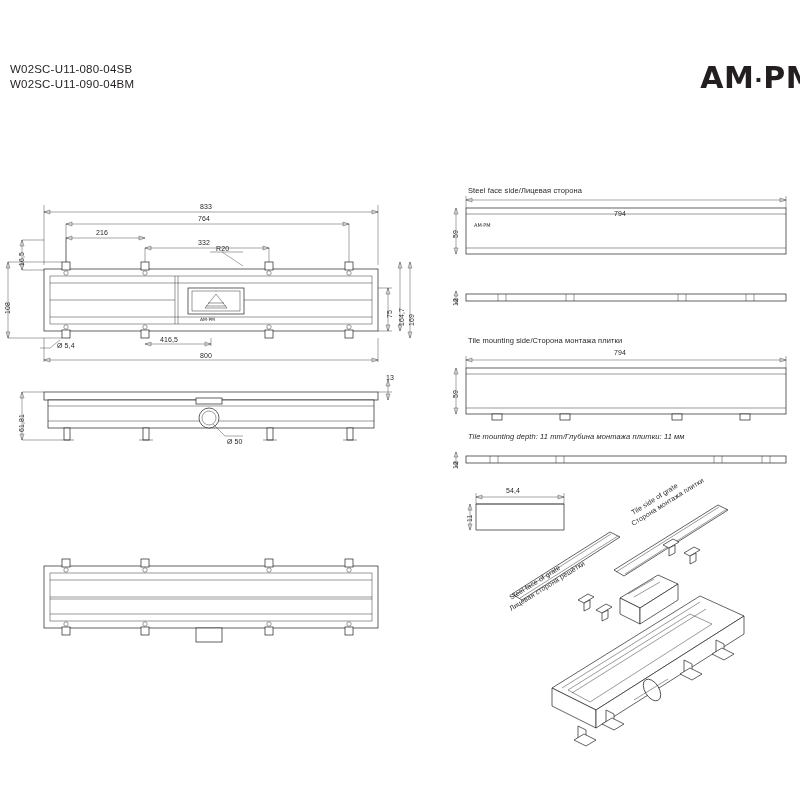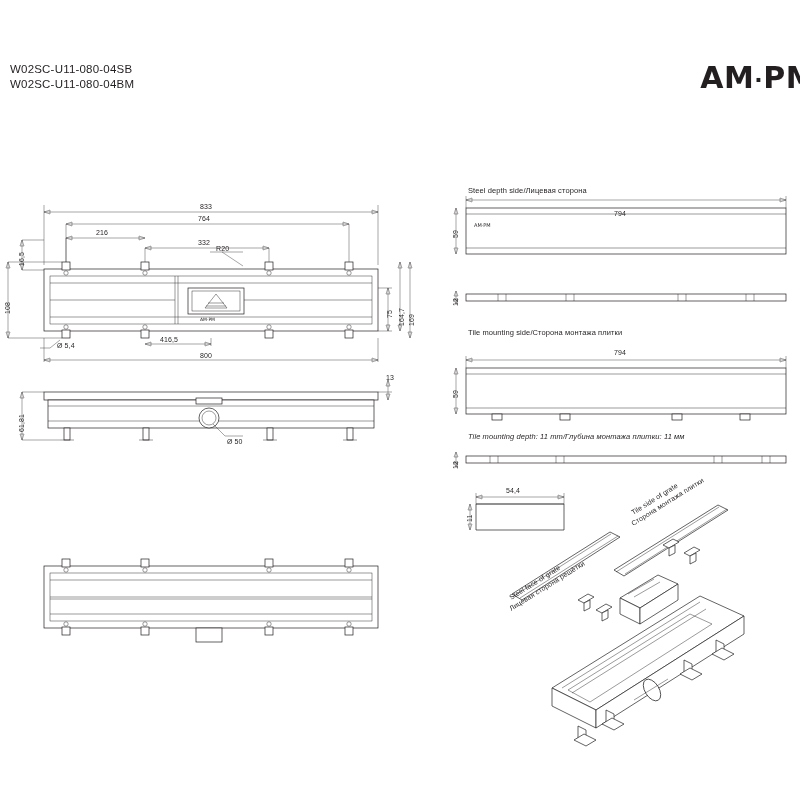--- a/index.html
+++ b/index.html
@@ -58,21 +58,21 @@
   .dim { stroke: #231f20; fill: none; stroke-width: 0.4; }
   .fillw { fill: #ffffff; stroke: #231f20; stroke-width: 0.7; }
 </style>
 </head>
 <body>
 
 <div id="page">
 
   <div class="abs code-block">
     <div>W02SC-U11-080-04SB</div>
-    <div>W02SC-U11-080-04BM</div>
+    <div>W02SC-U11-090-04BM</div>
   </div>
 
   <div class="abs brand">
     <span>AM</span><span class="dot">·</span><span>PM</span>
   </div>
 
   <svg width="800" height="800">
 
     <rect class="fillw" x="44" y="269" width="334" height="62"></rect>
 
@@ -392,26 +392,26 @@
   <div class="abs lbl" style="left:200px; top:352px;">800</div>
 
   <div class="abs lbl rot90" style="left:386px; top:318px;">75</div>
   <div class="abs lbl rot90" style="left:398px; top:326px;">164,7</div>
   <div class="abs lbl rot90" style="left:408px; top:326px;">169</div>
   <div class="abs lbl" style="left:386px; top:374px;">13</div>
 
   <div class="abs lbl rot90" style="left:18px; top:432px;">61,81</div>
   <div class="abs lbl" style="left:227px; top:438px;">Ø 50</div>
 
-  <div class="abs lbl mid" style="left:468px; top:186px;">Steel depth side/Лицевая сторона</div>
+  <div class="abs lbl mid" style="left:468px; top:186px;">Steel face side/Лицевая сторона</div>
   <div class="abs lbl" style="left:614px; top:210px;">794</div>
   <div class="abs lbl rot90" style="left:452px; top:238px;">59</div>
   <div class="abs lbl rot90" style="left:452px; top:306px;">12</div>
 
-  <div class="abs lbl mid" style="left:468px; top:328px;">Tile mounting side/Сторона монтажа плитки</div>
+  <div class="abs lbl mid" style="left:468px; top:336px;">Tile mounting side/Сторона монтажа плитки</div>
   <div class="abs lbl" style="left:614px; top:349px;">794</div>
   <div class="abs lbl rot90" style="left:452px; top:398px;">59</div>
   <div class="abs lbl rot90" style="left:452px; top:469px;">12</div>
 
   <div class="abs lbl mid" style="left:468px; top:432px;font-style:italic;">Tile mounting depth: 11 mm/Глубина монтажа плитки: 11 мм</div>
   <div class="abs lbl" style="left:506px; top:487px;">54,4</div>
   <div class="abs lbl rot90" style="left:466px; top:522px;">11</div>
 
   <div class="abs lbl" style="left:630px; top:510px; transform:rotate(-32deg); transform-origin:left top;">Tile side of grate</div>
   <div class="abs lbl" style="left:630px; top:521px; transform:rotate(-32deg); transform-origin:left top;">Сторона монтажа плитки</div>

